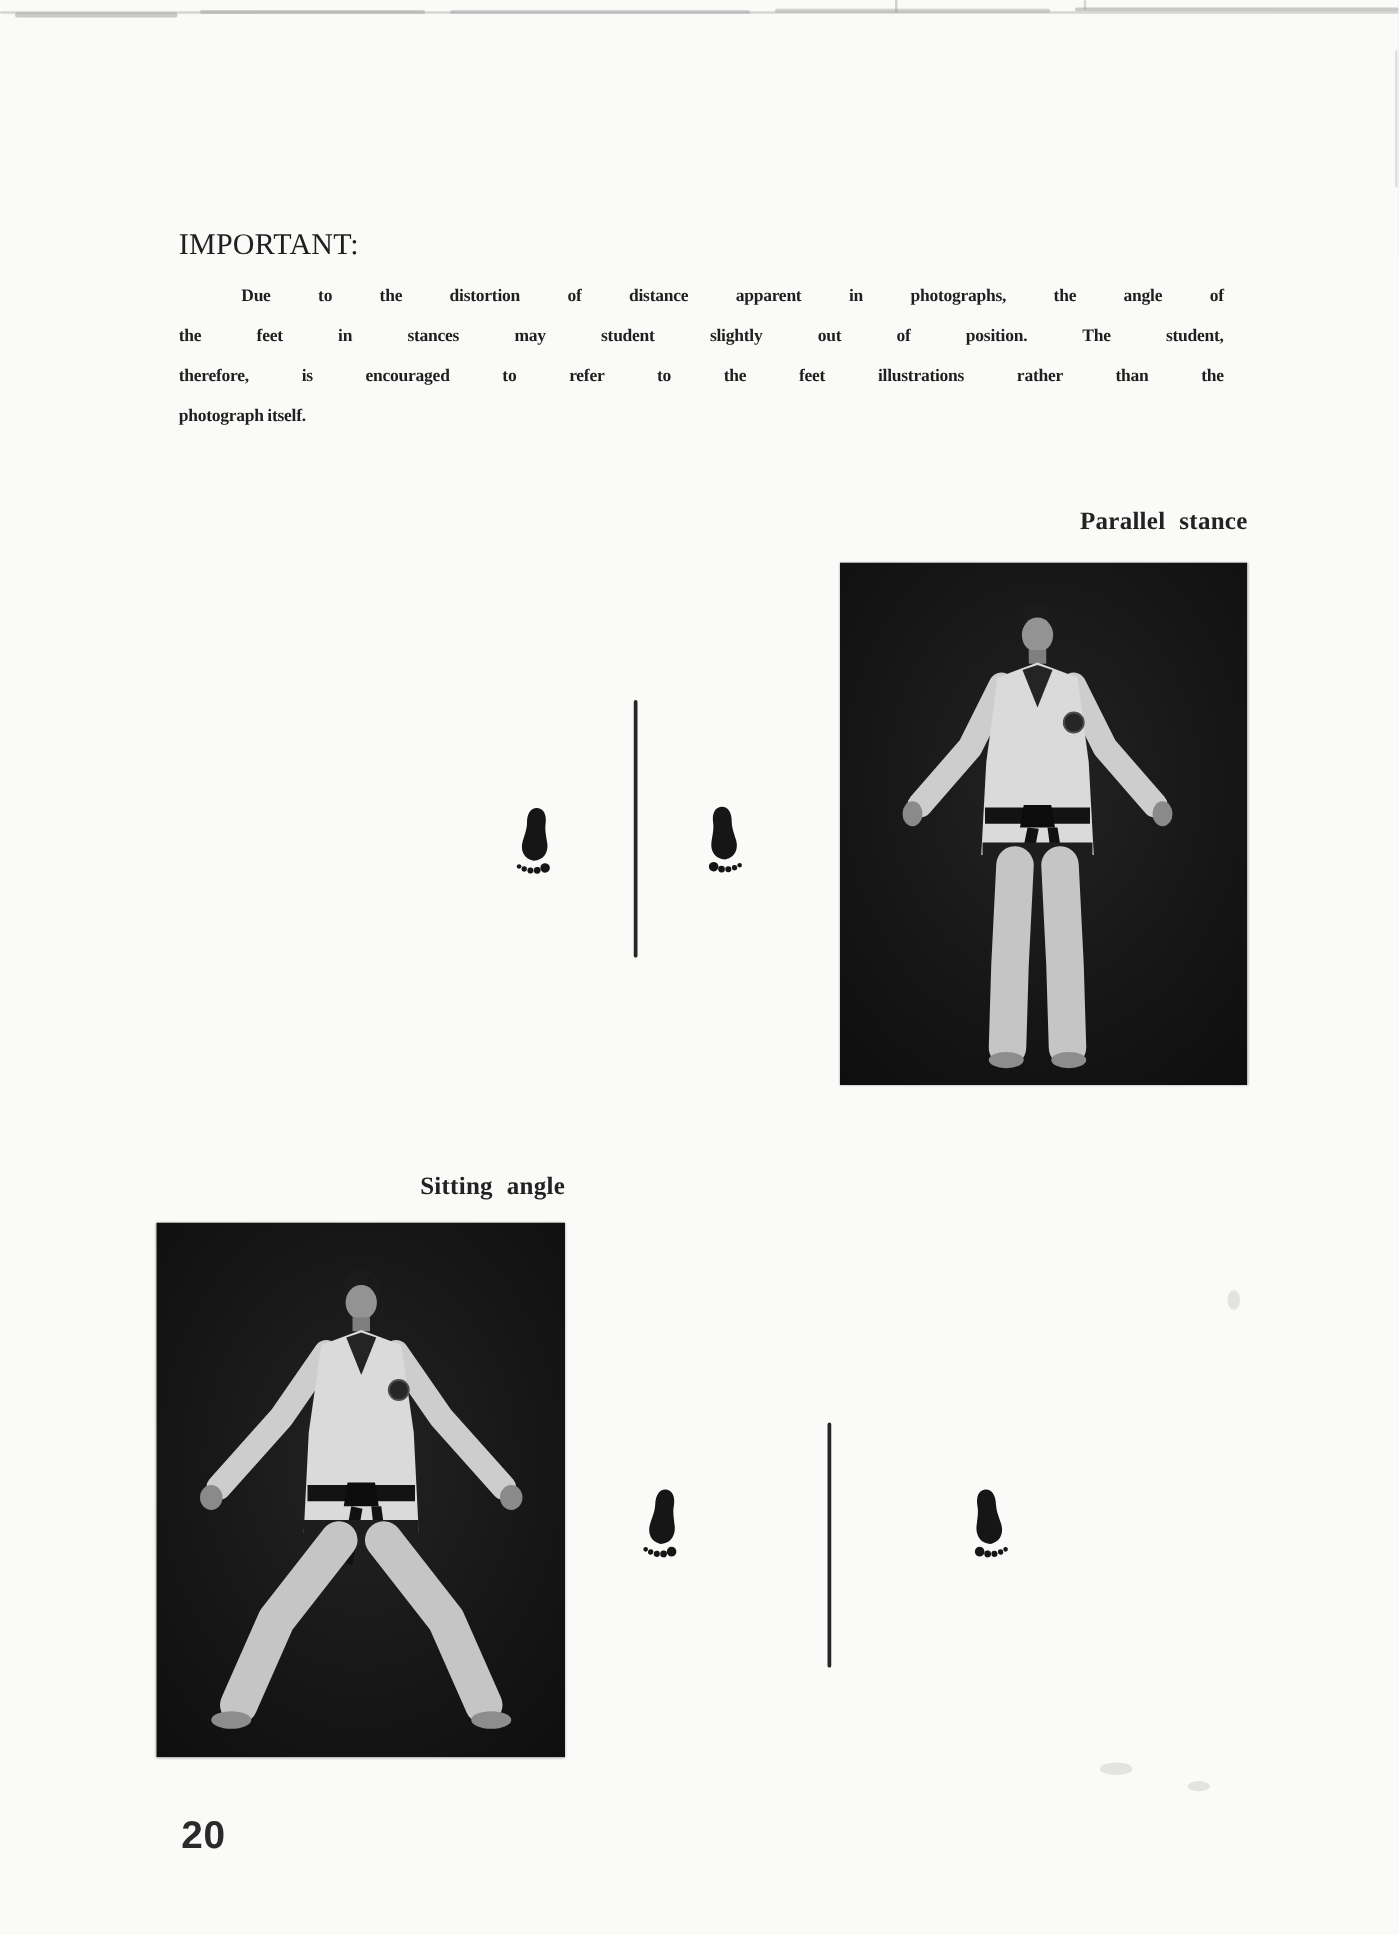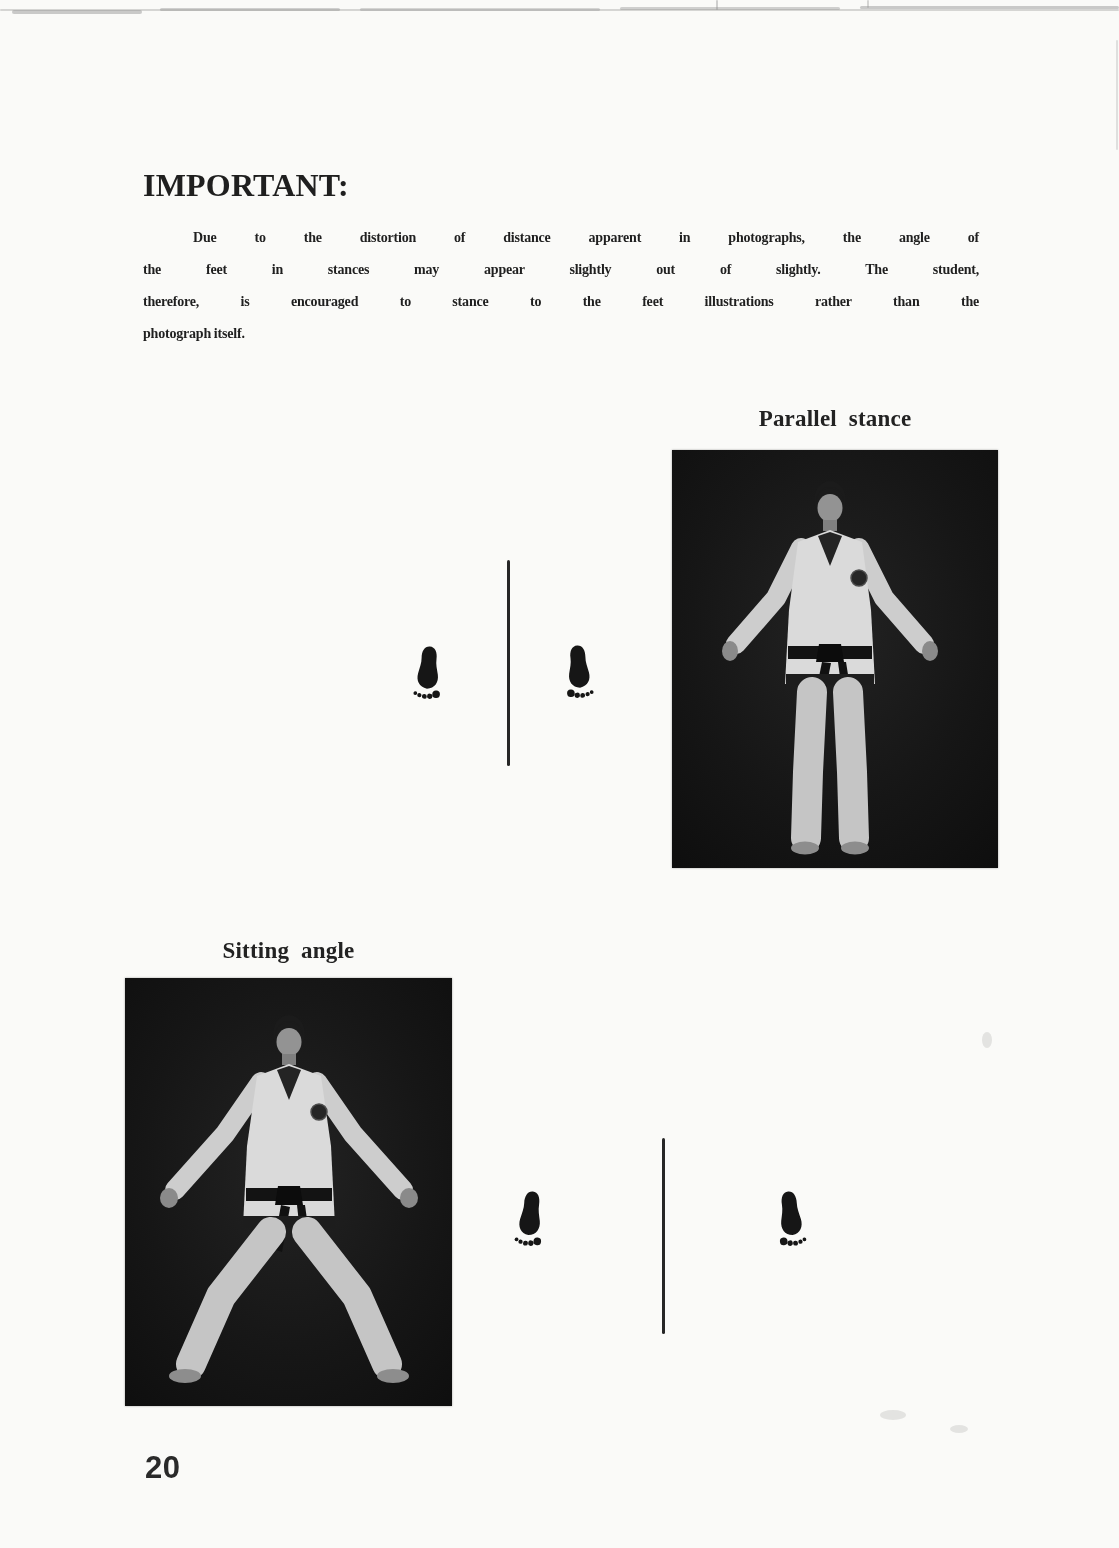--- a/index.html
+++ b/index.html
@@ -11,34 +11,34 @@
     overflow:hidden;
     font-family:"Liberation Serif","DejaVu Serif",serif;
     color:#1f1f1f;
   }
   
   .artifact{position:absolute;pointer-events:none;}
   .seg{position:absolute;background:#8f8f8f;border-radius:2px;}
   .speck{position:absolute;background:#e3e3e1;border-radius:50%;}
   
   .heading{
-    position:absolute;left:143px;top:167px;
-    font-size:32px;font-weight:700;letter-spacing:.2px;
+    position:absolute;left:143px;top:183px;
+    font-size:24px;font-weight:400;letter-spacing:.2px;
   }
   .paragraph{
     position:absolute;left:143px;top:222px;width:836px;
     font-size:14px;font-weight:700;line-height:32px;
     letter-spacing:-.2px;word-spacing:-.5px;
   }
   .pline{text-align:justify;text-align-last:justify;white-space:nowrap;}
   .pline.first{text-indent:50px;}
   .pline.last{text-align:left;text-align-last:left;white-space:normal;}
   .stance-label{
-    position:absolute;text-align:center;
-    font-size:23px;font-weight:700;word-spacing:6px;letter-spacing:.2px;
+    position:absolute;text-align:right;
+    font-size:20px;font-weight:700;word-spacing:6px;letter-spacing:.2px;
     color:#222;
   }
   .page-number{
     position:absolute;left:145px;top:1450px;
     font-family:"Liberation Sans","DejaVu Sans",sans-serif;
     font-size:31px;font-weight:700;color:#2a2a2a;letter-spacing:.5px;
   }
   
   .photo{
     position:absolute;
@@ -71,22 +71,22 @@
   <div class="seg" style="left:1116px;top:40px;width:2px;height:110px;opacity:.25;"></div>
 
   <div class="speck" style="left:982px;top:1032px;width:10px;height:16px;"></div>
   <div class="speck" style="left:880px;top:1410px;width:26px;height:10px;"></div>
   <div class="speck" style="left:950px;top:1425px;width:18px;height:8px;"></div>
 
   <div class="heading">IMPORTANT:</div>
 
   <div class="paragraph">
     <div class="pline first">Due to the distortion of distance apparent in photographs, the angle of</div>
-    <div class="pline">the feet in stances may appear slightly out of slightly. The student,</div>
-    <div class="pline">therefore, is encouraged to stance to the feet illustrations rather than the</div>
+    <div class="pline">the feet in stances may student slightly out of position. The student,</div>
+    <div class="pline">therefore, is encouraged to refer to the feet illustrations rather than the</div>
     <div class="pline last">photograph itself.</div>
   </div>
 
   <div class="stance-label" style="left:672px;top:406px;width:326px;">Parallel stance</div>
 
   <div class="guide-line" style="left:507px;top:560px;height:206px;"></div>
 
   <div class="foot left" style="left:414px;top:645px;height:57px;transform:rotate(4deg);">
     <svg viewBox="0 0 30 62" preserveAspectRatio="none">
       <path fill="#161616" d="M15,1.5 C20.5,1.5 23.5,7 23,14.5 C22.6,20.5 24.2,25 25.6,31.5 C27.2,39.5 23.5,46.5 15,47.5 C6.5,46.5 2.8,39.5 4.4,31.5 C5.8,25 7.4,20.5 7,14.5 C6.5,7 9.5,1.5 15,1.5 Z"></path>

